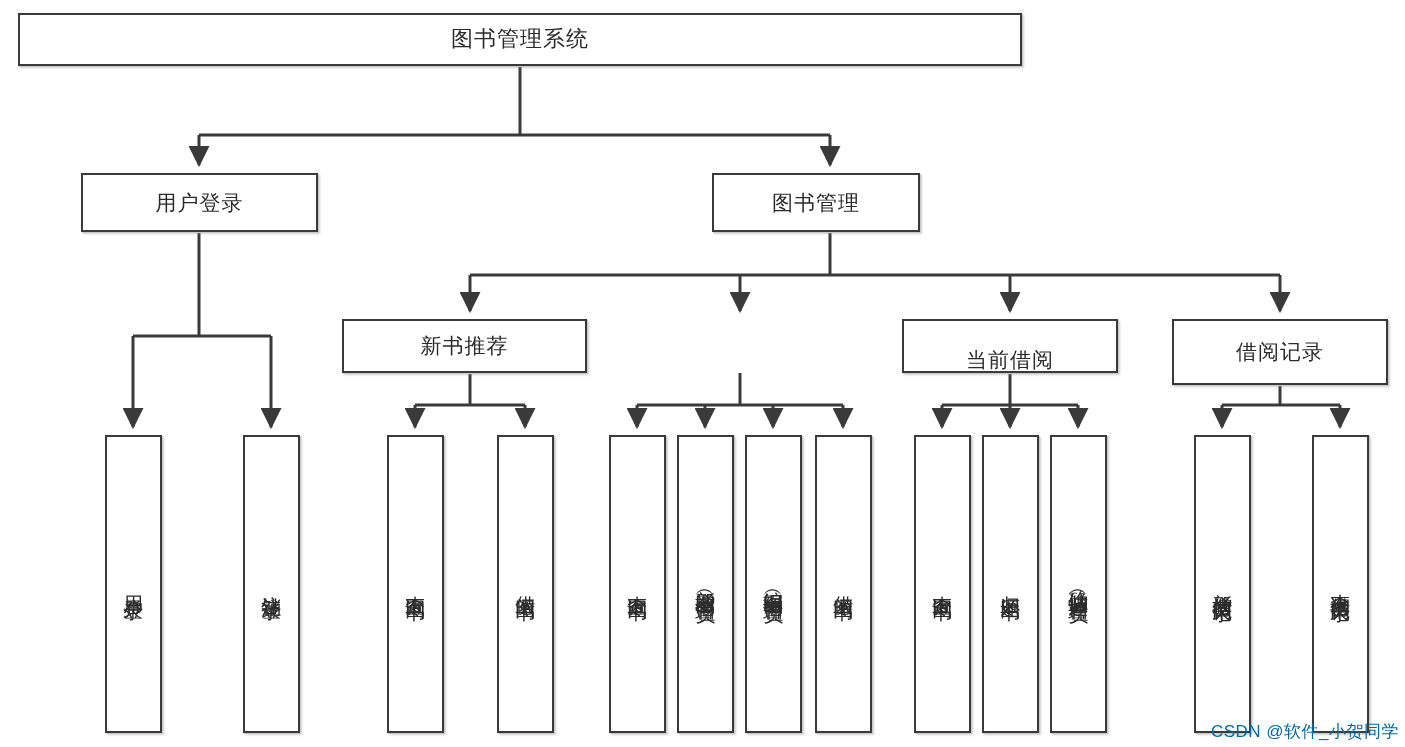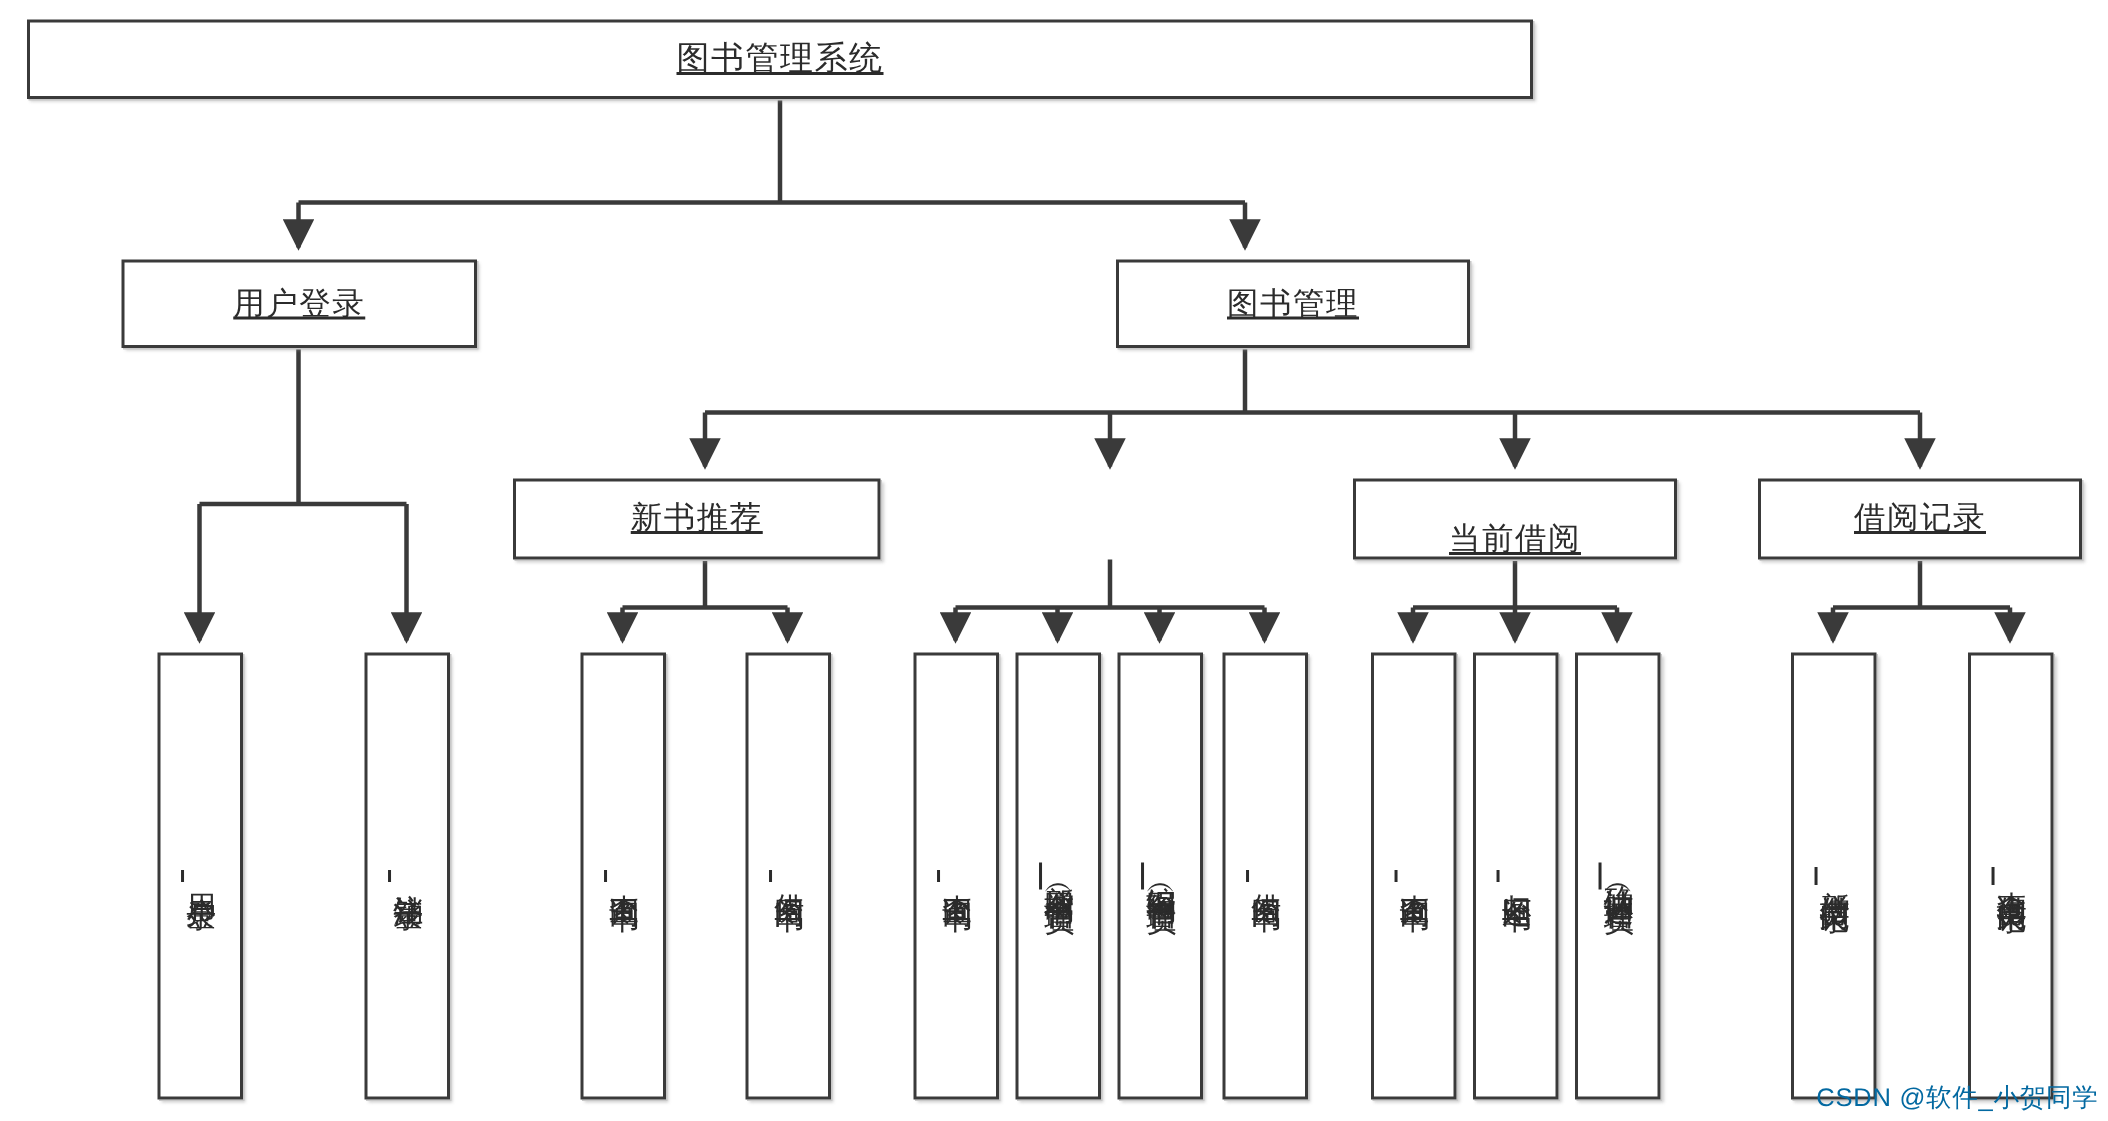--- a/index.html
+++ b/index.html
@@ -36,21 +36,20 @@
     align-items: center;
     justify-content: center;
     color: #2b2b2b;
     z-index: 2;
   }
   .node .label {
     display: block;
     text-align: center;
     white-space: nowrap;
     letter-spacing: 1px;
-    text-decoration: underline;
   }
   
   .node.h .label {
     font-size: 21px;
     line-height: 1.1;
   }
   .node.root .label {
     font-size: 22px;
   }
   
@@ -135,31 +134,31 @@
     </g>
   </svg>
 
   <div class="node h root" style="left:18px; top:13px; width:1004px; height:53px;">
     <span class="label">图书管理系统</span>
   </div>
 
   <div class="node h" style="left:81px; top:173px; width:237px; height:59px;">
     <span class="label">用户登录</span>
   </div>
-  <div class="node h" style="left:744px; top:173px; width:236px; height:59px;">
+  <div class="node h" style="left:712px; top:173px; width:208px; height:59px;">
     <span class="label">图书管理</span>
   </div>
 
   <div class="node h" style="left:342px; top:319px; width:245px; height:54px;">
     <span class="label">新书推荐</span>
   </div>
   <div class="node h" style="left:902px; top:319px; width:216px; height:54px;align-items:flex-end;">
     <span class="label">当前借阅</span>
   </div>
-  <div class="node h" style="left:1172px; top:319px; width:216px; height:54px;">
+  <div class="node h" style="left:1172px; top:319px; width:216px; height:66px;">
     <span class="label">借阅记录</span>
   </div>
 
   <div class="node v" style="left:105px; top:435px; width:57px; height:298px;">
     <span class="label">用户登录</span>
   </div>
   <div class="node v" style="left:243px; top:435px; width:57px; height:298px;">
     <span class="label">注销登录</span>
   </div>
 

